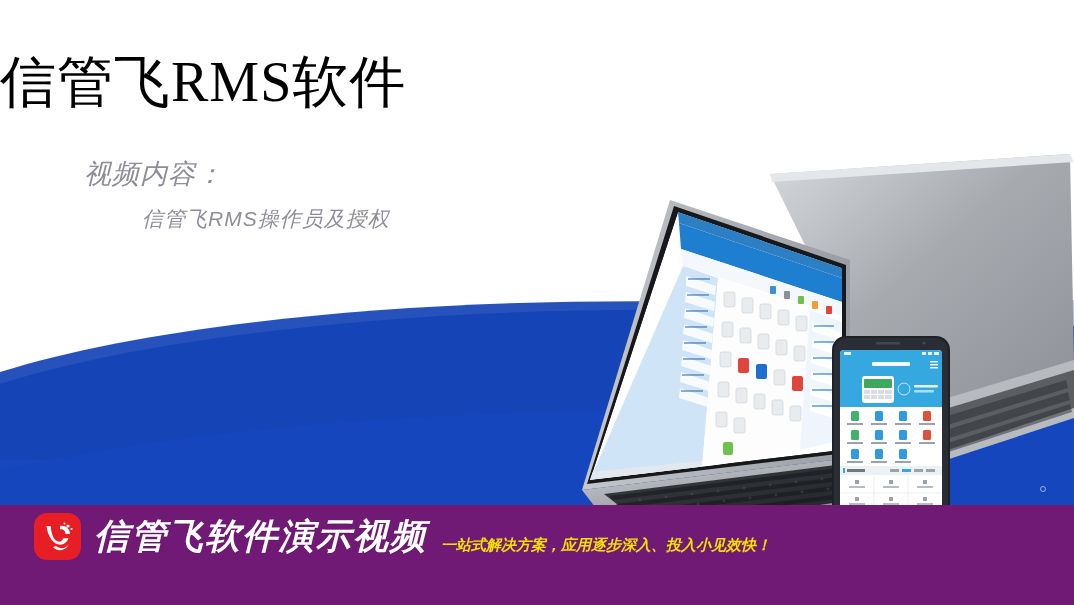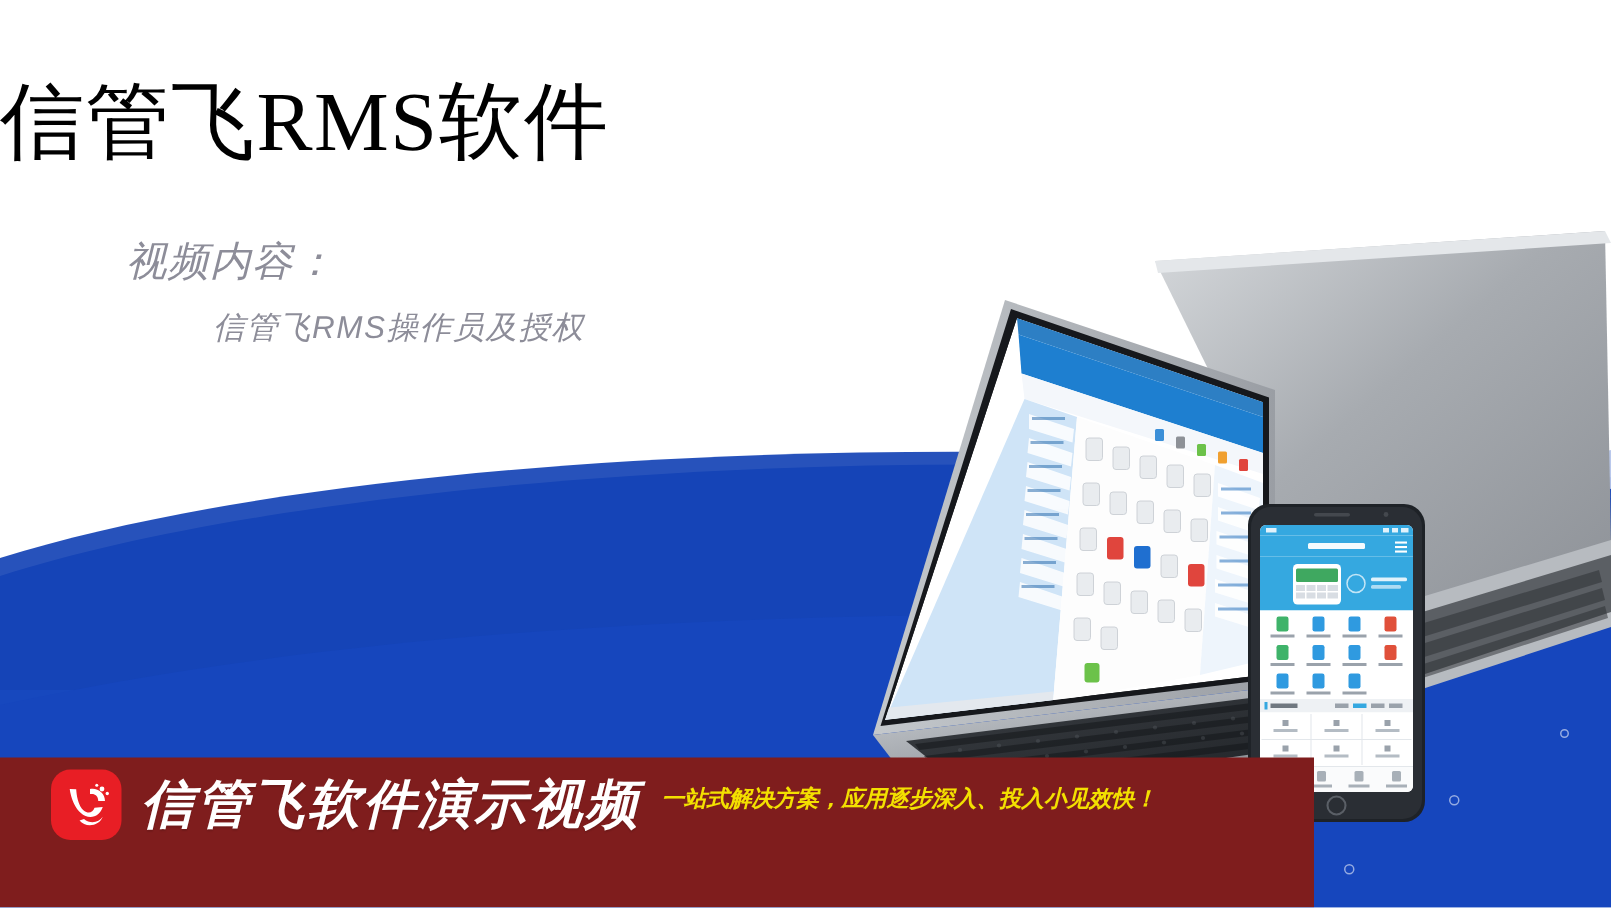--- a/index.html
+++ b/index.html
@@ -55,22 +55,22 @@
     margin-top:14px;
     margin-left:58px;
     letter-spacing:1px;
     white-space:nowrap;
   }
 
   
   #banner {
     position:absolute;
     left:0; bottom:0;
-    width:876px; height:100px;
-    background:#7f1d1d;
+    width:1074px; height:100px;
+    background:#701a75;
     z-index:40;
   }
   #banner-inner {
     position:absolute;
     left:34px; top:8px;
     display:flex;
     align-items:center;
   }
   #logo-mark {
     width:47px; height:47px;
@@ -92,21 +92,21 @@
     text-shadow:0 1px 1px rgba(0,0,0,.12);
   }
   #tagline {
     margin-left:14px;
     color:#f3e000;
     font-size:15px;
     font-weight:bold;
     font-style:italic;
     white-space:nowrap;
     align-self:flex-end;
-    margin-bottom:18px;
+    margin-bottom:5px;
   }
 
   
   .dot {
     position:absolute;
     border-radius:50%;
     border:1px solid rgba(255,255,255,.55);
     background:transparent;
     z-index:35;
   }

